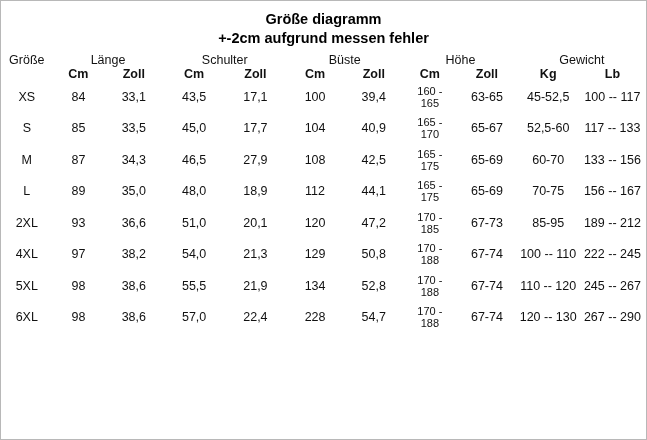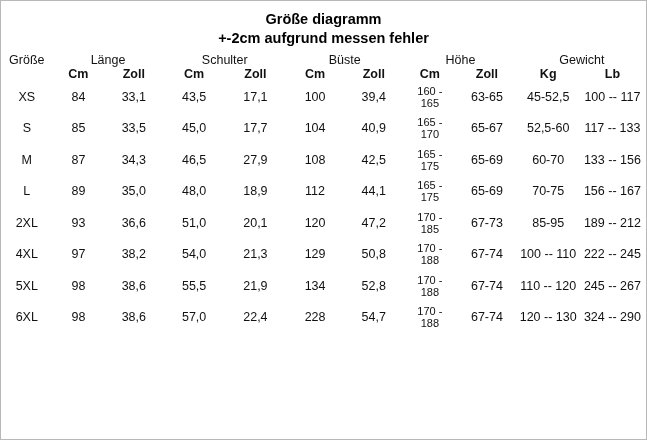--- a/index.html
+++ b/index.html
@@ -237,18 +237,18 @@
         <td>98</td>
         <td>38,6</td>
         <td>57,0</td>
         <td>22,4</td>
         <td>228</td>
         <td>54,7</td>
         <td class="cell-wrap">170 -
 188</td>
         <td>67-74</td>
         <td>120 -- 130</td>
-        <td>324 -- 290</td>
+        <td>267 -- 290</td>
       </tr>
     </tbody>
   </table>
 
 </div>
 
 </body></html>

